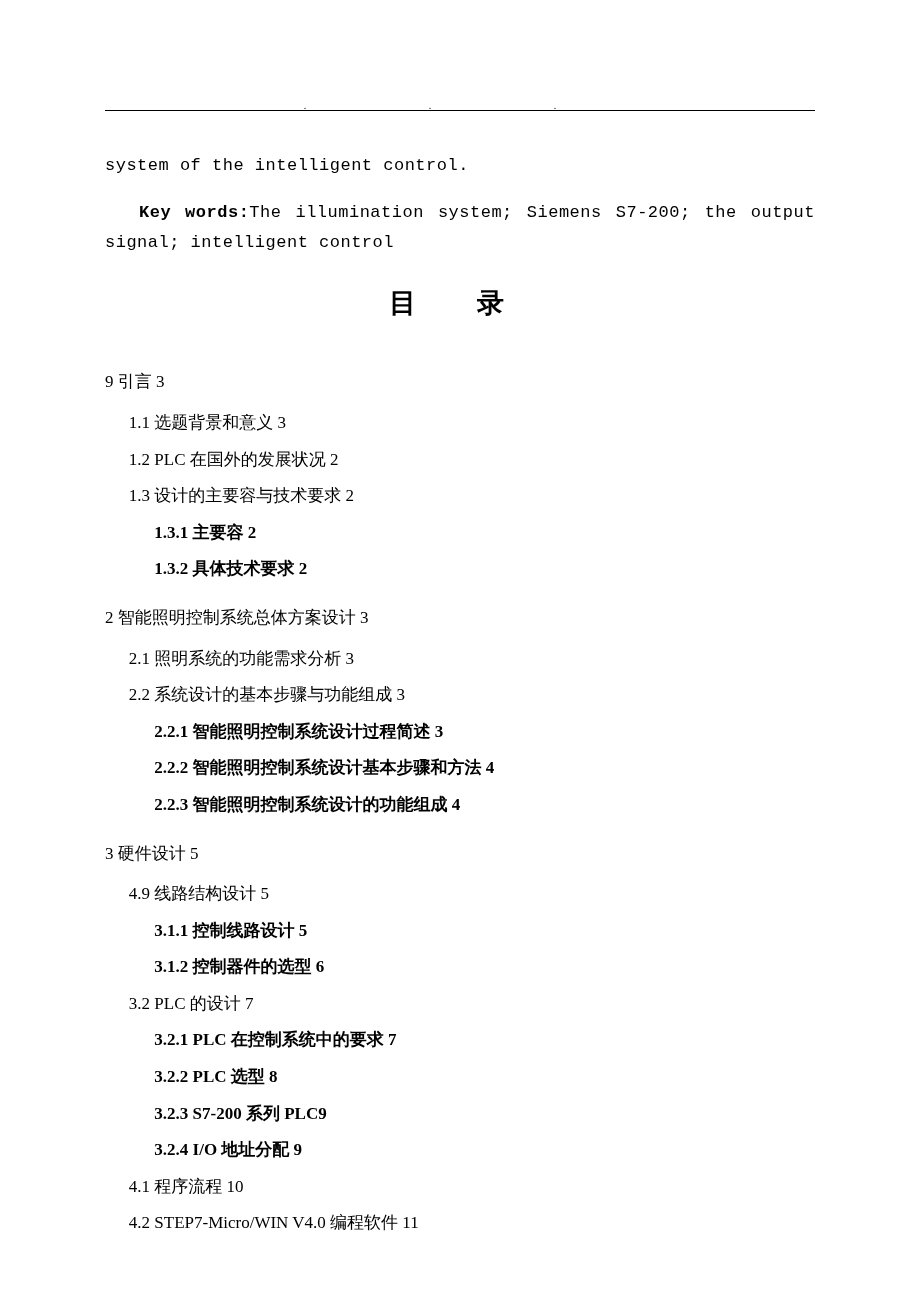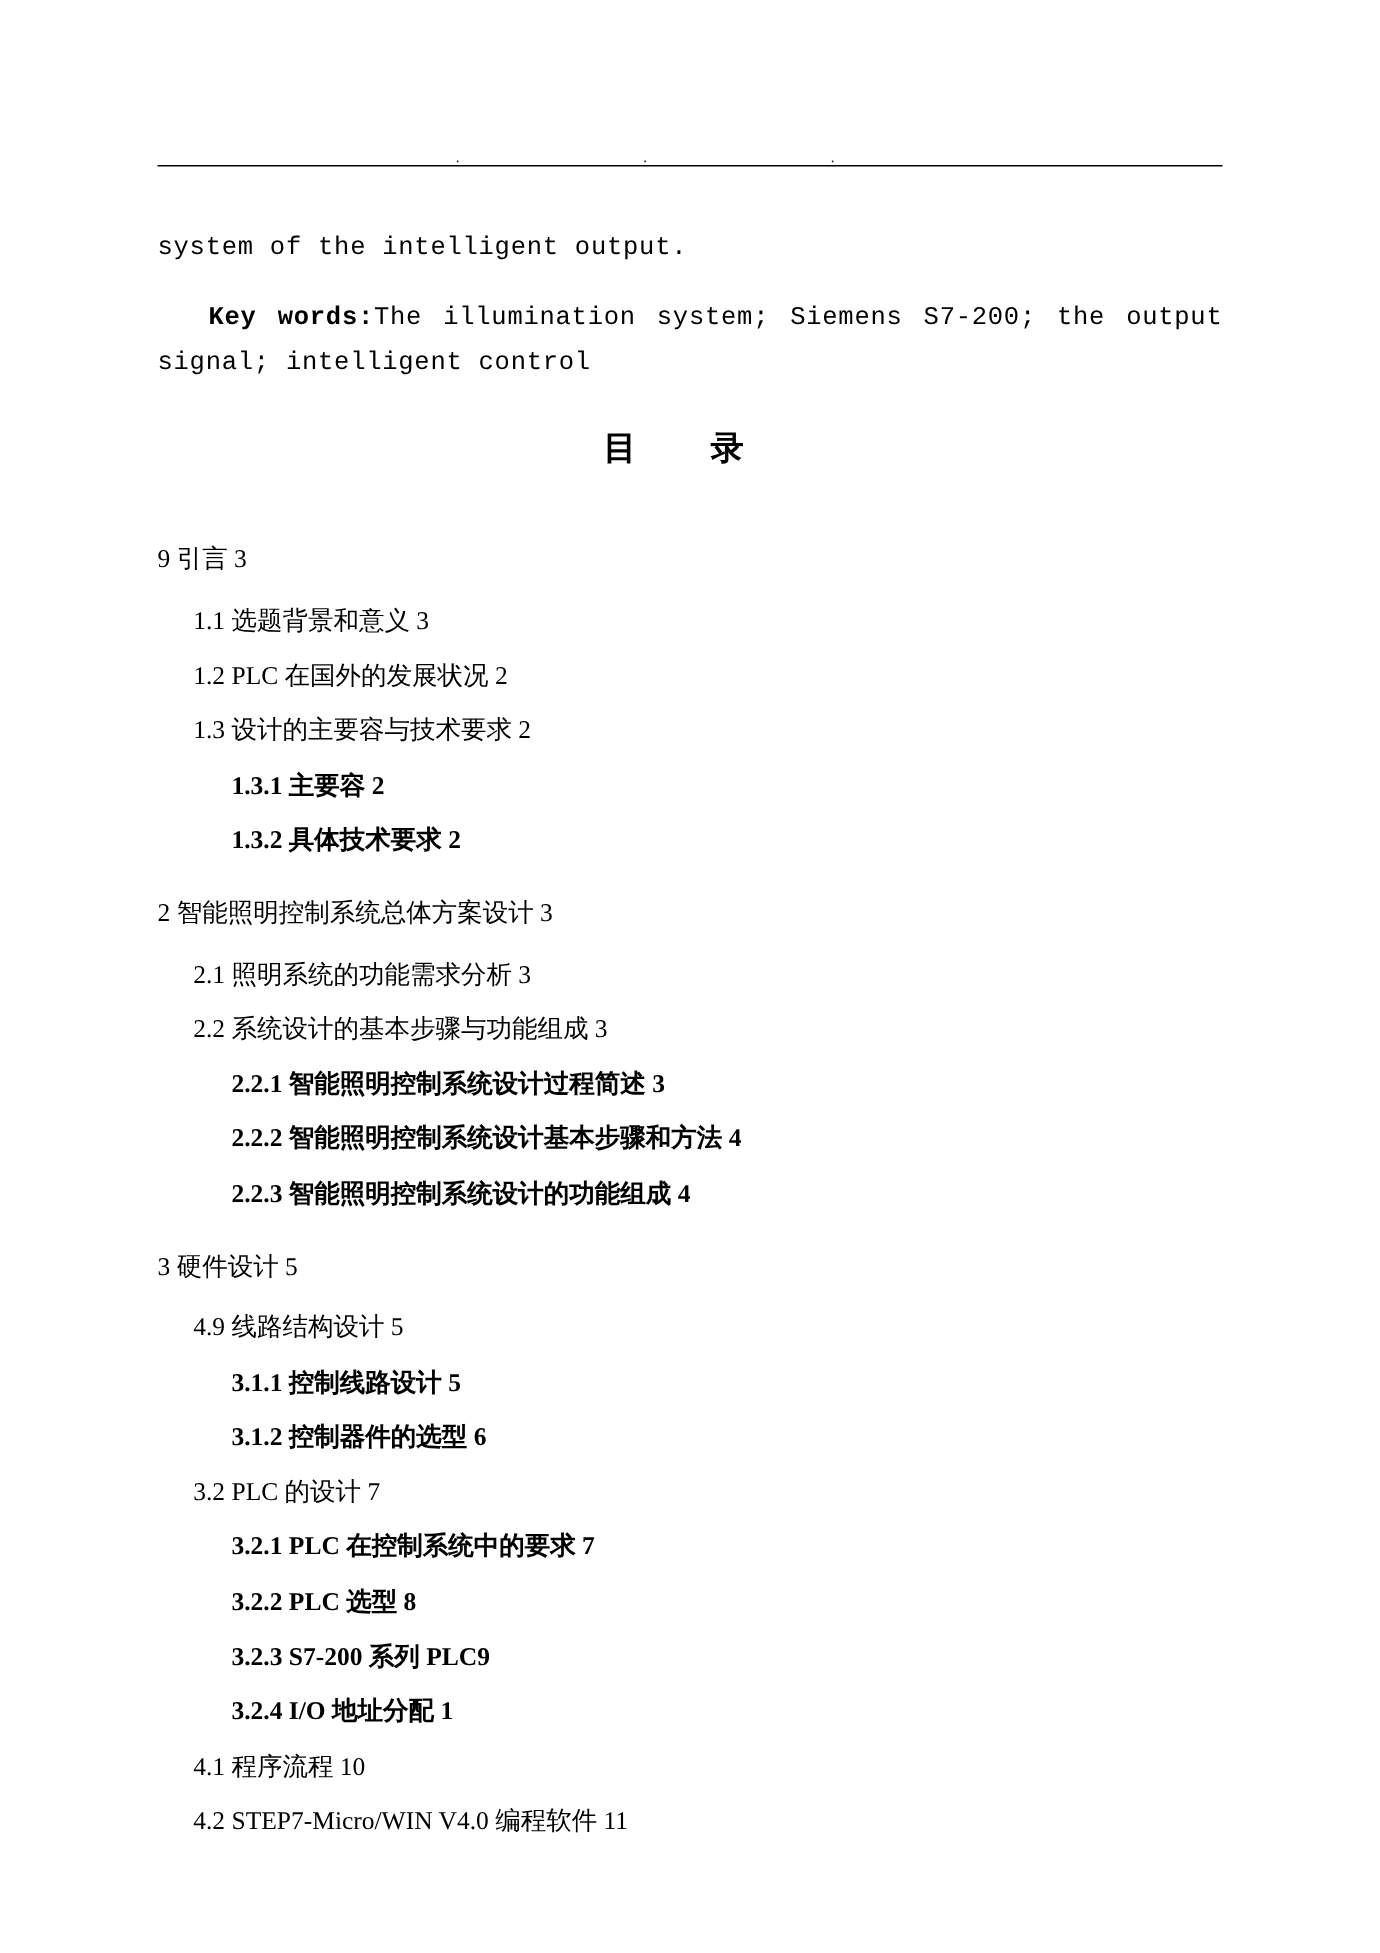--- a/index.html
+++ b/index.html
@@ -44,21 +44,21 @@
       text-align-last: left;
       margin-bottom: 20px;
     }
     .keywords-label {
       font-weight: bold;
       margin-left: 2em;
     }
     .toc-title {
       text-align: center;
       font-family: "SimSun", "宋体", serif;
-      font-size: 22px;
+      font-size: 27px;
       letter-spacing: 1em;
       margin: 20px 0 40px 0;
     }
     .toc-list {
       font-family: "SimSun", "宋体", serif;
     }
     .toc-level-1 {
       margin-top: 18px;
       margin-bottom: 10px;
     }
@@ -74,21 +74,21 @@
       font-weight: bold;
     }
   </style>
 </head>
 <body>
 
 <div class="header-rule">
   <div class="header-dots">.   .   .</div>
 </div>
 
-<p class="intro-text">system of the intelligent output.</p>
+<p class="intro-text">system of the intelligent control.</p>
 
 <p class="keywords-block">
   <span class="keywords-label">Key words:</span><span>The illumination system; Siemens S7-200; the output signal; intelligent control</span>
 </p>
 
 <h2 class="toc-title">目 录</h2>
 
 <div class="toc-list">
   <div class="toc-level-1">9 引言 3</div>
   <div class="toc-level-2">1.1 选题背景和意义 3</div>
@@ -103,17 +103,17 @@
   <div class="toc-level-3">2.2.2 智能照明控制系统设计基本步骤和方法 4</div>
   <div class="toc-level-3">2.2.3 智能照明控制系统设计的功能组成 4</div>
   <div class="toc-level-1">3 硬件设计 5</div>
   <div class="toc-level-2">4.9 线路结构设计 5</div>
   <div class="toc-level-3">3.1.1 控制线路设计 5</div>
   <div class="toc-level-3">3.1.2 控制器件的选型 6</div>
   <div class="toc-level-2">3.2 PLC 的设计 7</div>
   <div class="toc-level-3">3.2.1 PLC 在控制系统中的要求 7</div>
   <div class="toc-level-3">3.2.2 PLC 选型 8</div>
   <div class="toc-level-3">3.2.3 S7-200 系列 PLC9</div>
-  <div class="toc-level-3">3.2.4 I/O 地址分配 1</div>
+  <div class="toc-level-3">3.2.4 I/O 地址分配 9</div>
   <div class="toc-level-2">4.1 程序流程 10</div>
   <div class="toc-level-2">4.2 STEP7-Micro/WIN V4.0 编程软件 11</div>
 
 </div>
 
 </body></html>

